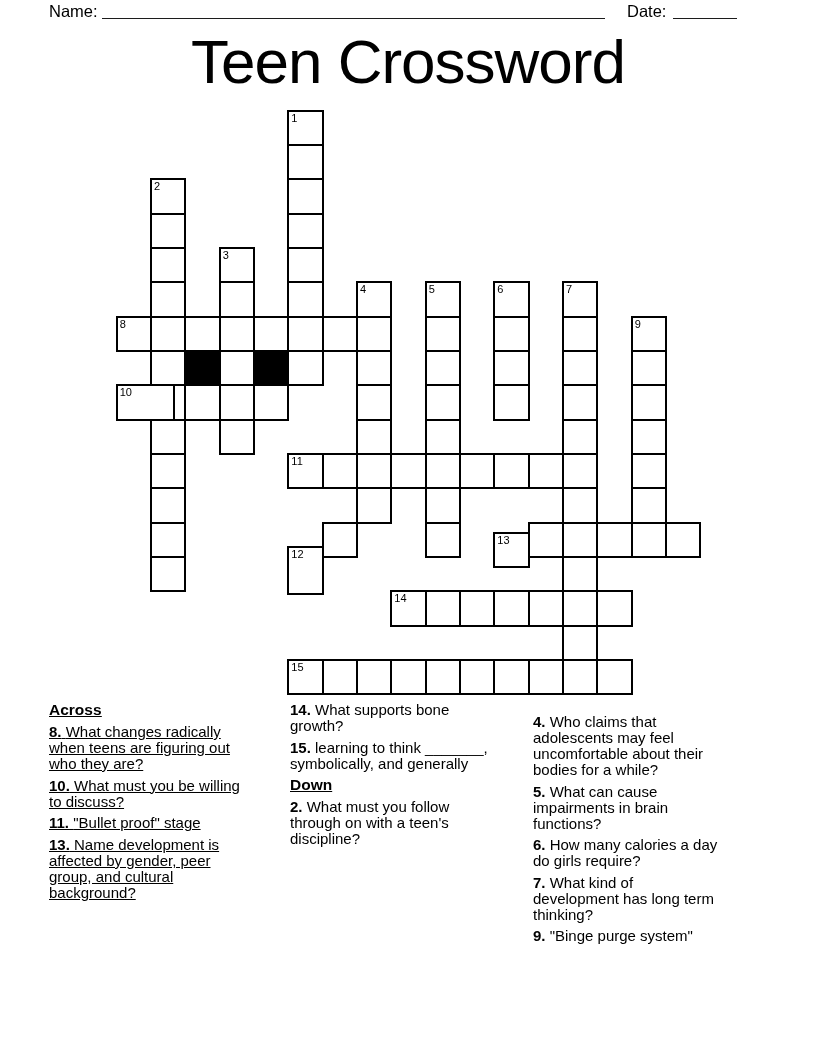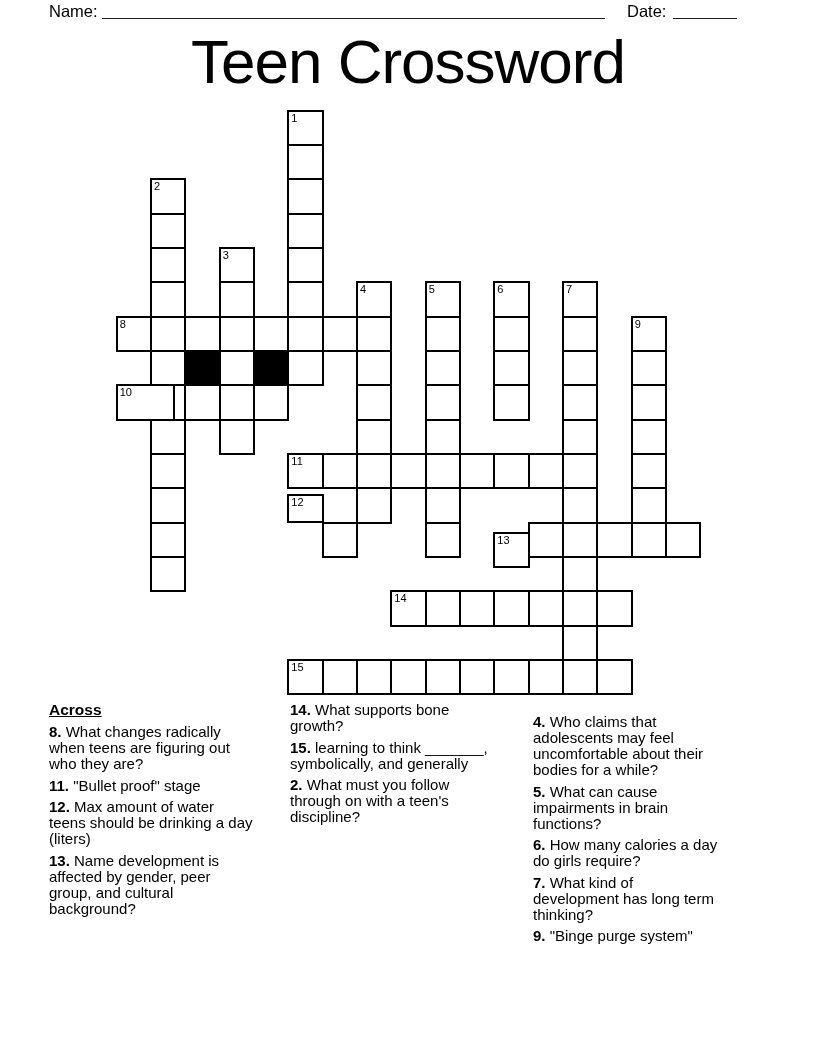--- a/index.html
+++ b/index.html
@@ -13,21 +13,21 @@
   #date-line{left:673px;width:64px;}
   #title{position:absolute;left:0;top:34px;width:816px;height:56px;line-height:56px;
          text-align:center;font-size:62px;font-weight:400;letter-spacing:-1px;margin:0;}
   
   #grid{position:absolute;left:0;top:0;width:816px;height:700px;}
   .cell{position:absolute;box-sizing:border-box;border:2px solid #000;background:#fff;}
   .cell.black{background:#000;}
   .cellnum{position:absolute;top:0px;left:2px;font-size:11px;line-height:12px;font-weight:400;}
   
   .clue-col{position:absolute;top:702px;width:230px;}
-  #col0{left:49px;}
+  #col0{left:49px;text-decoration:underline;}
   #col1{left:290px;}
   #col2{left:533px;margin-top:12px;}
   .clue-header{font-size:15.5px;line-height:16px;font-weight:700;text-decoration:underline;
                margin:0 0 6px 0;}
   .clue{font-size:15px;line-height:16px;margin:0 0 5.5px 0;}
   .cnum{font-weight:700;}
   .ctext{white-space:pre;}
 </style>
 </head>
 <body>
@@ -132,21 +132,21 @@
       <div class="cell" style="left: 184.36px; top: 384.34px; width: 36.33px; height: 36.33px;"></div>
       <div class="cell" style="left: 253.02px; top: 384.34px; width: 36.33px; height: 36.33px;"></div>
       <div class="cell" style="left: 287.35px; top: 453px; width: 36.33px; height: 36.33px;">
         <span class="cellnum">11</span>
       </div>
       <div class="cell" style="left: 321.68px; top: 453px; width: 36.33px; height: 36.33px;"></div>
       <div class="cell" style="left: 390.34px; top: 453px; width: 36.33px; height: 36.33px;"></div>
       <div class="cell" style="left: 459px; top: 453px; width: 36.33px; height: 36.33px;"></div>
       <div class="cell" style="left: 493.33px; top: 453px; width: 36.33px; height: 36.33px;"></div>
       <div class="cell" style="left: 527.66px; top: 453px; width: 36.33px; height: 36.33px;"></div>
-      <div class="cell" style="left: 287.35px; top: 494px; width: 36.33px; height: 29px;">
+      <div class="cell" style="left: 287.35px; top: 546px; width: 36.33px; height: 49px;">
         <span class="cellnum">12</span>
       </div>
       <div class="cell" style="left: 321.68px; top: 521.66px; width: 36.33px; height: 36.33px;"></div>
       <div class="cell" style="left: 493.33px; top: 532px; width: 36.33px; height: 36.33px;">
         <span class="cellnum">13</span>
       </div>
       <div class="cell" style="left: 527.66px; top: 521.66px; width: 36.33px; height: 36.33px;"></div>
       <div class="cell" style="left: 596.32px; top: 521.66px; width: 36.33px; height: 36.33px;"></div>
       <div class="cell" style="left: 664.98px; top: 521.66px; width: 36.33px; height: 36.33px;"></div>
       <div class="cell" style="left: 390.34px; top: 590.32px; width: 55px; height: 36.33px;">
@@ -170,34 +170,34 @@
       <div class="cell" style="left: 596.32px; top: 658.98px; width: 36.33px; height: 36.33px;"></div>
       <div class="cell black" style="left: 184.36px; top: 350.01px; width: 36.33px; height: 36.33px;"></div>
       <div class="cell black" style="left: 253.02px; top: 350.01px; width: 36.33px; height: 36.33px;"></div>
     </div>
 
   <div class="clue-col" id="col0">
       <div class="clue-header">Across</div>
       <div class="clue"><span class="cnum">8.</span> <span class="ctext">What changes radically
 when teens are figuring out
 who they are?</span></div>
+      <div class="clue"><span class="cnum">10.</span> <span class="ctext">What must you be willing
+to discuss?</span></div>
       <div class="clue"><span class="cnum">11.</span> <span class="ctext">"Bullet proof" stage</span></div>
-      <div class="clue"><span class="cnum">12.</span> <span class="ctext">Max amount of water
-teens should be drinking a day
-(liters)</span></div>
       <div class="clue"><span class="cnum">13.</span> <span class="ctext">Name development is
 affected by gender, peer
 group, and cultural
 background?</span></div>
     </div>
   <div class="clue-col" id="col1">
       <div class="clue"><span class="cnum">14.</span> <span class="ctext">What supports bone
 growth?</span></div>
       <div class="clue"><span class="cnum">15.</span> <span class="ctext">learning to think _______,
 symbolically, and generally</span></div>
+      <div class="clue-header">Down</div>
       <div class="clue"><span class="cnum">2.</span> <span class="ctext">What must you follow
 through on with a teen's
 discipline?</span></div>
     </div>
   <div class="clue-col" id="col2">
       <div class="clue"><span class="cnum">4.</span> <span class="ctext">Who claims that
 adolescents may feel
 uncomfortable about their
 bodies for a while?</span></div>
       <div class="clue"><span class="cnum">5.</span> <span class="ctext">What can cause

